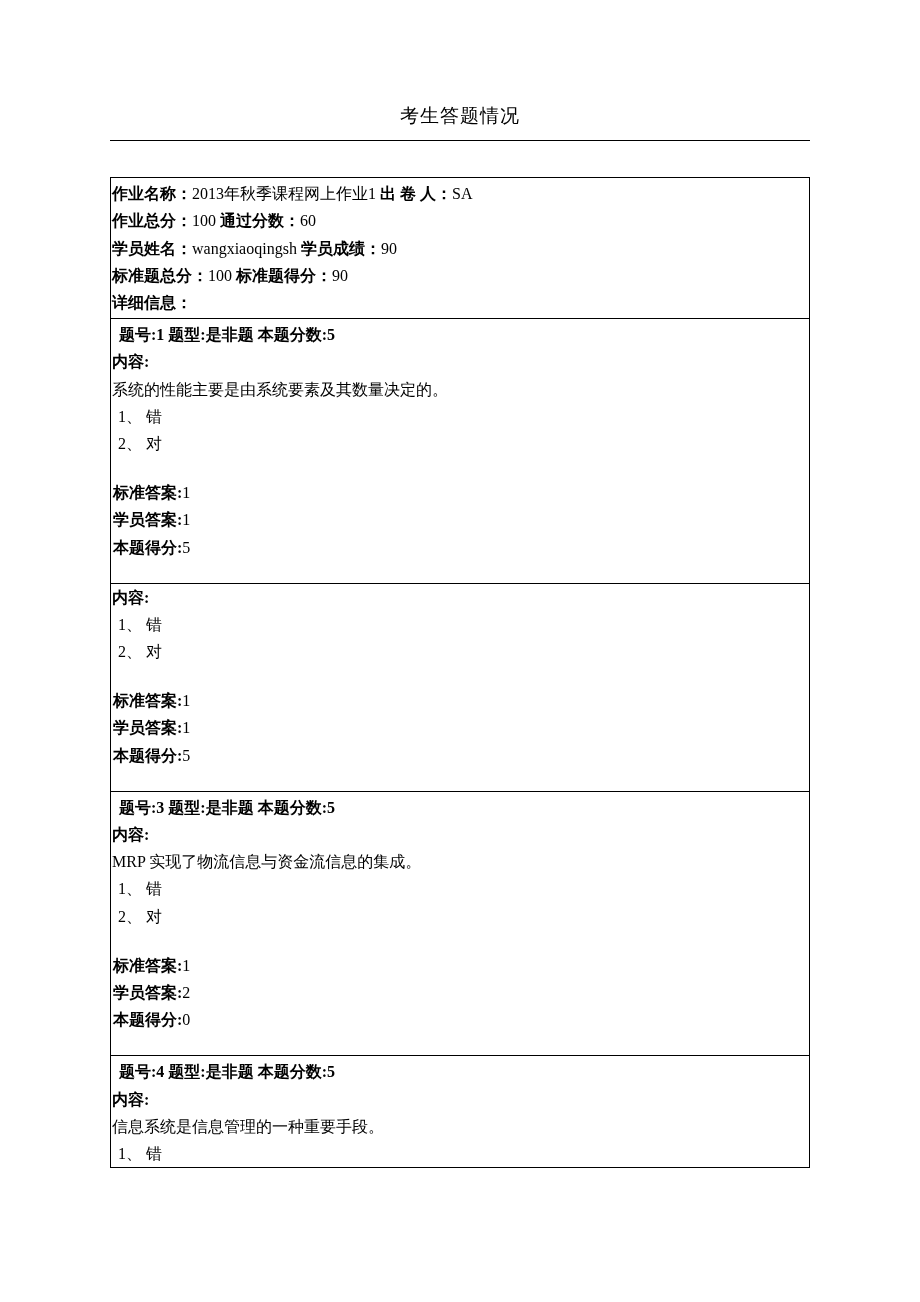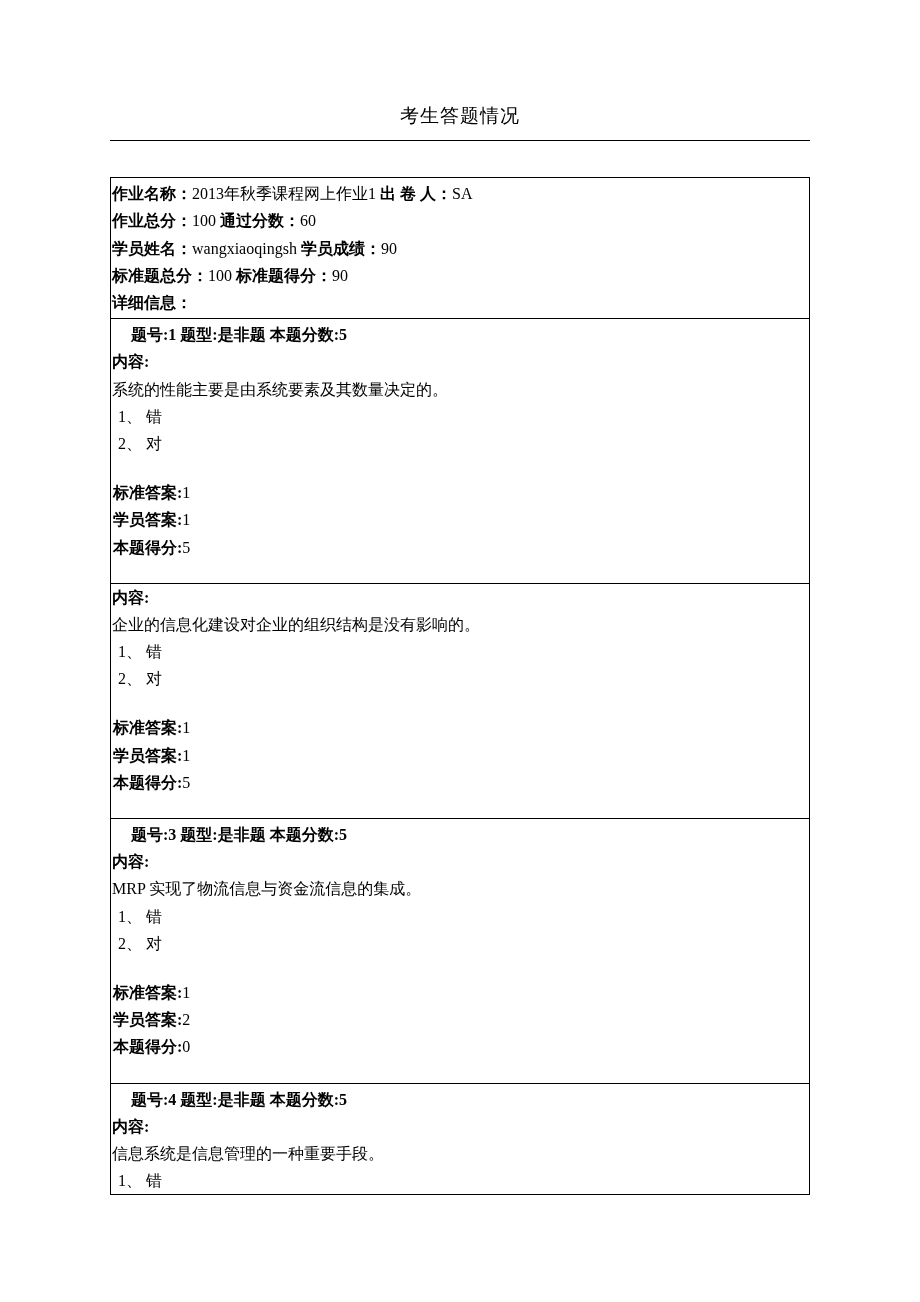--- a/index.html
+++ b/index.html
@@ -35,21 +35,20 @@
     }
     .bold {
       font-weight: bold;
     }
     .question-block {
       border-top: 1px solid #000;
       padding: 0;
     }
     .q-header {
       padding: 2px 8px 0 8px;
-      margin-left: 12px;
     }
     .q-body {
       padding: 0 1px 0 1px;
     }
     .options {
       padding: 0 0 0 6px;
     }
     .option-row {
       padding: 0;
     }
@@ -101,21 +100,20 @@
         <div><span class="bold">学员答案:</span><span>1</span></div>
         <div><span class="bold">本题得分:</span><span>5</span></div>
         <div class="spacer"></div>
       </div>
     </div>
   </div>
 
   <div class="question-block">
     <div class="q-body">
       <div class="bold">内容:</div>
-      <div>企业的信息化建设对企业的组织结构是没有影响的。</div>
       <div class="options">
             <div class="option-row">1、 错</div>
             <div class="option-row">2、 对</div>
           </div>
       <div class="spacer"></div>
       <div class="answer-block">
         <div><span class="bold">标准答案:</span><span>1</span></div>
         <div><span class="bold">学员答案:</span><span>1</span></div>
         <div><span class="bold">本题得分:</span><span>5</span></div>
         <div class="spacer"></div>

